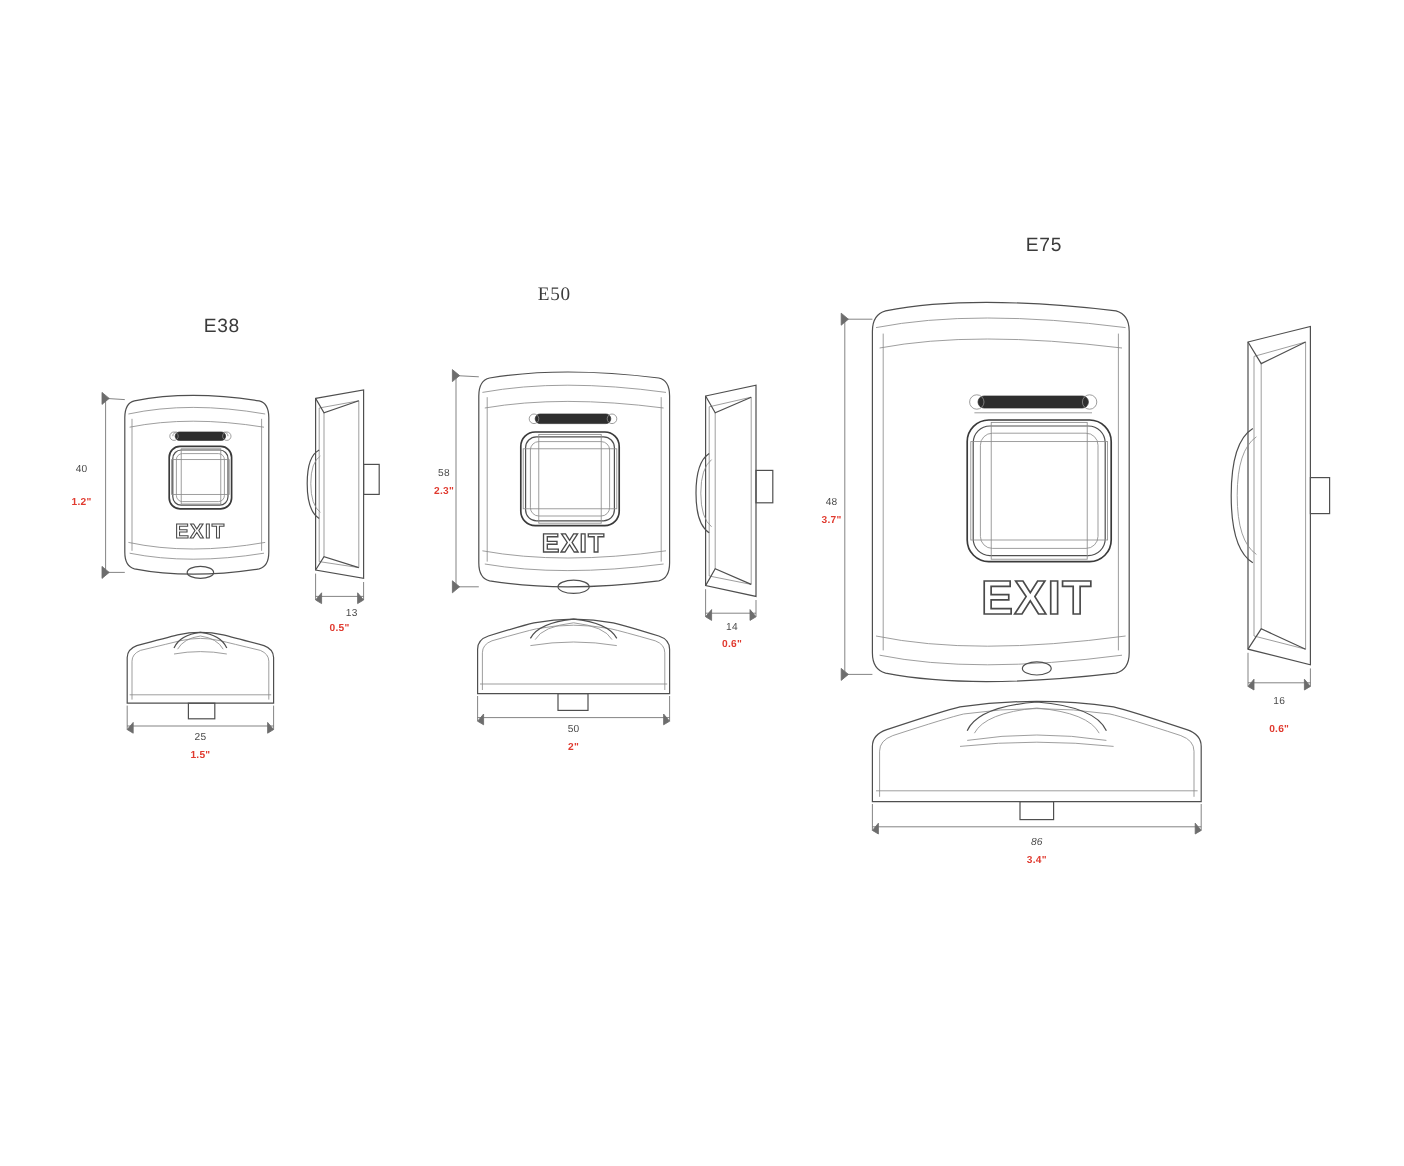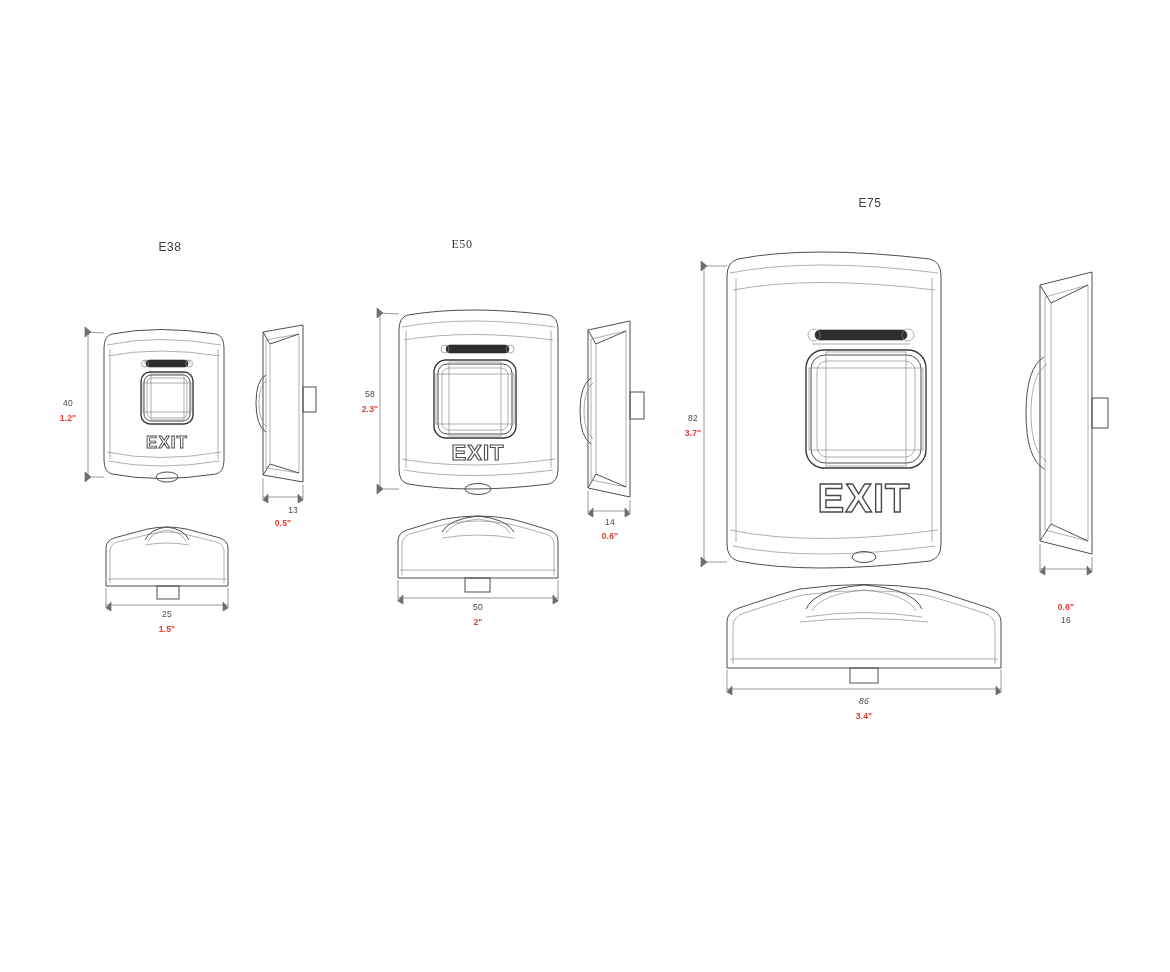--- a/index.html
+++ b/index.html
@@ -33,21 +33,21 @@
     letter-spacing: 0.2px;
   }
   .in-label {
     color: #e03a2f;
     font-size: 8.5px;
     font-weight: bold;
     letter-spacing: 0.2px;
   }
   .model-label {
     color: #3b3b3b;
-    font-size: 12px;
+    font-size: 16px;
     letter-spacing: 0.6px;
   }
   svg { display: block; }
   .ln { fill: none; stroke: #4f4f4f; stroke-width: 1; }
   .ln-th { fill: none; stroke: #3a3a3a; stroke-width: 1.4; }
   .ln-lt { fill: none; stroke: #8c8c8c; stroke-width: 0.7; }
   .dim { fill: none; stroke: #6d6d6d; stroke-width: 0.7; }
   .filld { fill: #2e2e2e; stroke: #2e2e2e; stroke-width: 0.6; }
   .exit-txt {
     fill: none;
@@ -298,46 +298,46 @@
           <path d="M1001 670 L1001 692"></path>
           <path d="M727 689 L1001 689"></path>
           <path d="M732 686 L727 692 L732 695 Z" fill="#6d6d6d"></path>
           <path d="M996 686 L1001 692 L996 695 Z" fill="#6d6d6d"></path>
         </g>
       </g>
     </g>
 
   </svg>
 
-  <div class="model-label" style="left:140px; top:241px; width:60px;">E38</div>
+  <div class="model-label" style="left:140px; top:265px; width:60px;text-align:right;">E38</div>
 
   <div class="model-label" style="left:432px; top:238px; width:60px;font-family:Liberation Serif, serif;">E50</div>
 
   <div class="model-label" style="left:840px; top:197px; width:60px;">E75</div>
 
-  <div class="mm-label" style="left:53px; top:399px; width:30px;">40</div>
+  <div class="mm-label" style="left:53px; top:386px; width:30px;">40</div>
   <div class="in-label" style="left:53px; top:414px; width:30px;">1.2"</div>
 
   <div class="mm-label" style="left:268px; top:506px; width:30px;text-align:right;">13</div>
   <div class="in-label" style="left:268px; top:519px; width:30px;">0.5"</div>
 
   <div class="mm-label" style="left:152px; top:610px; width:30px;">25</div>
   <div class="in-label" style="left:152px; top:625px; width:30px;">1.5"</div>
 
   <div class="mm-label" style="left:355px; top:390px; width:30px;">58</div>
   <div class="in-label" style="left:354px; top:405px; width:32px;">2.3"</div>
 
   <div class="mm-label" style="left:595px; top:518px; width:30px;text-align:center;">14</div>
   <div class="in-label" style="left:595px; top:532px; width:30px;">0.6"</div>
 
   <div class="mm-label" style="left:463px; top:603px; width:30px;">50</div>
   <div class="in-label" style="left:463px; top:618px; width:30px;">2"</div>
 
-  <div class="mm-label" style="left:678px; top:414px; width:30px;">82</div>
+  <div class="mm-label" style="left:678px; top:414px; width:30px;">48</div>
   <div class="in-label" style="left:677px; top:429px; width:32px;">3.7"</div>
 
-  <div class="mm-label" style="left:1051px; top:616px; width:30px;">16</div>
+  <div class="mm-label" style="left:1051px; top:580px; width:30px;">16</div>
   <div class="in-label" style="left:1051px; top:603px; width:30px;">0.6"</div>
 
   <div class="mm-label" style="left:849px; top:697px; width:30px;font-style:italic;">86</div>
   <div class="in-label" style="left:849px; top:712px; width:30px;">3.4"</div>
 
 </div>
 
 </body></html>

